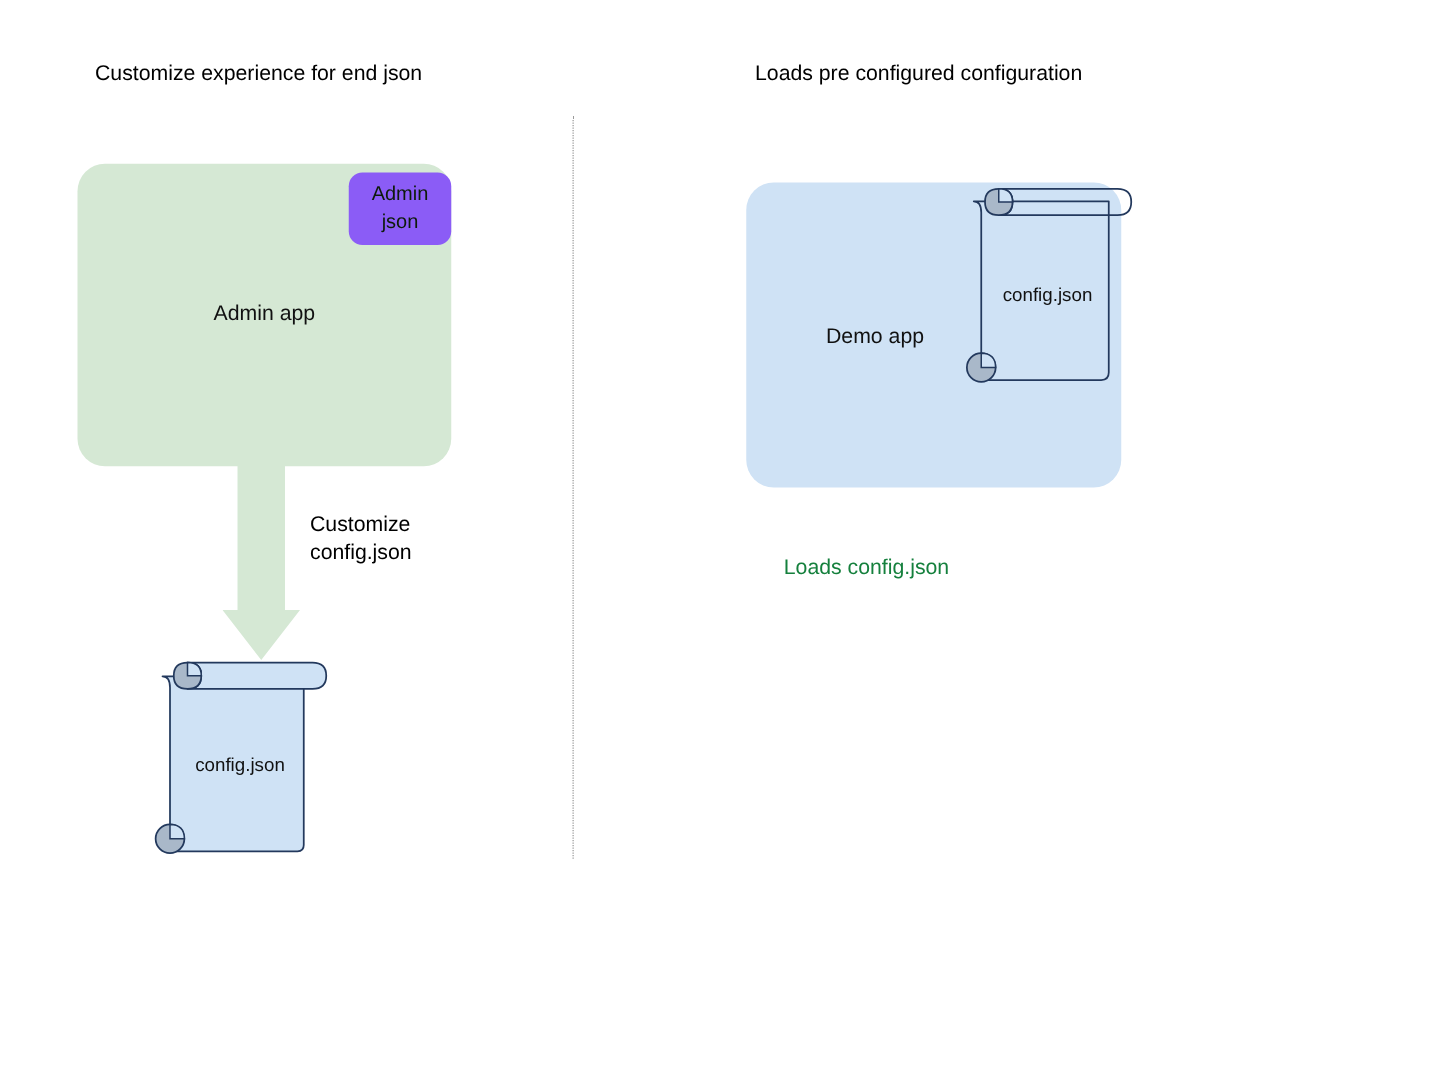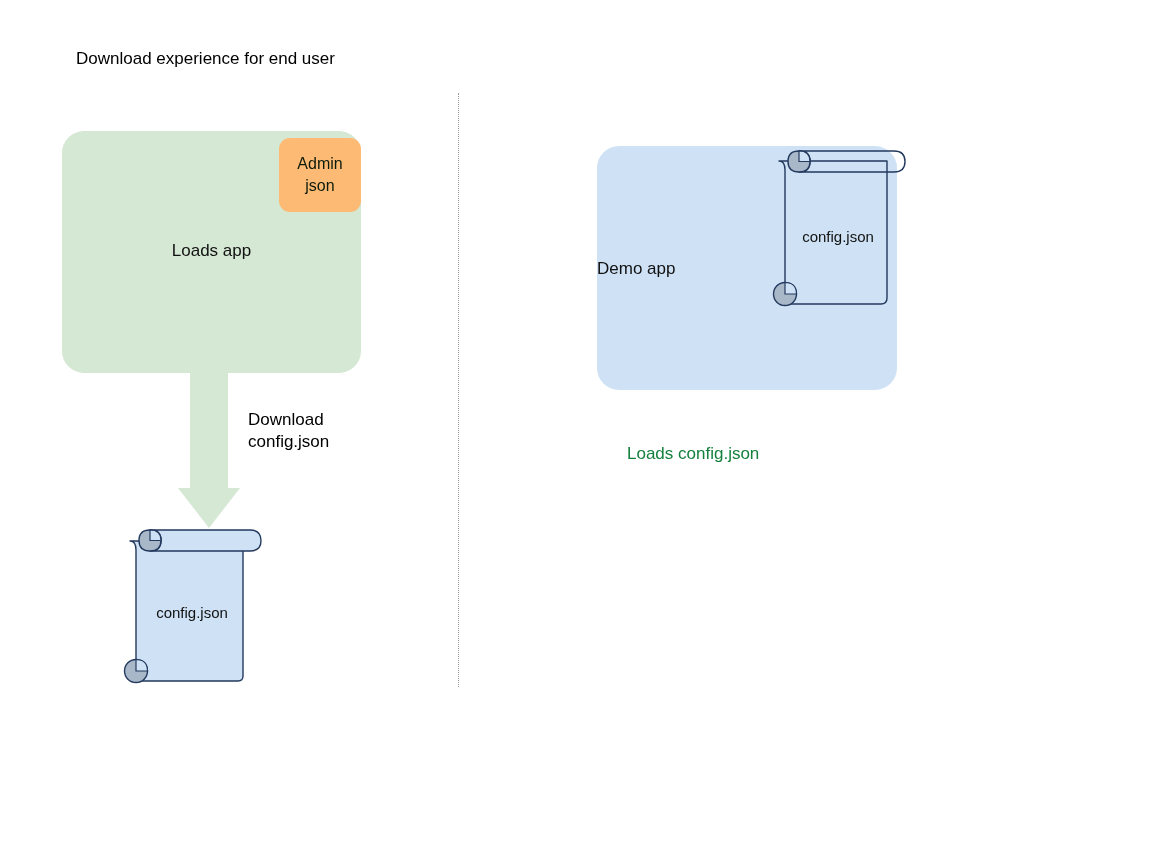--- a/index.html
+++ b/index.html
@@ -58,22 +58,22 @@
     text-align: center;
     font-size: 17px;
     color: #111;
   }
 
   
   #admin-panel {
     left: 279px;
     top: 138px;
     width: 82px;
-    height: 74px;
-    background: #fdba74;
+    height: 58px;
+    background: #8b5cf6;
     border-radius: 11px;
     display: flex;
     align-items: center;
     justify-content: center;
   }
   #admin-panel-label {
     font-size: 16px;
     line-height: 22px;
     text-align: center;
     color: #0d1b0a;
@@ -117,60 +117,62 @@
     top: 146px;
     width: 300px;
     height: 244px;
     background: #cfe2f5;
     border-radius: 22px;
   }
   #demo-app-label {
     left: 597px;
     top: 259px;
     width: 206px;
+    text-align: center;
     font-size: 17px;
     color: #111;
   }
 
   
   #doc-right { left: 768px; top: 150px; width: 150px; height: 162px; }
   #doc-right-label { left: 778px; top: 228px; width: 120px; }
 
   #loads-label {
     left: 627px;
     top: 444px;
     font-size: 17px;
     color: #15803d;
   }
 </style>
 </head>
 <body>
 
 <div class="canvas">
 
-  <div class="abs title" id="title-left">Download experience for end user</div>
-
+  <div class="abs title" id="title-left">Customize experience for end json</div>
+
+  <div class="abs title" id="title-right">Loads pre configured configuration</div>
 
   <div class="abs" id="divider"></div>
 
   <div class="abs" id="admin-app">
-    <div class="abs" id="admin-app-label">Loads app</div>
+    <div class="abs" id="admin-app-label">Admin app</div>
   </div>
 
   <div class="abs" id="admin-panel">
     <div id="admin-panel-label"><span>Admin</span><br><span>json</span></div>
   </div>
 
   <div class="abs" id="download-arrow">
     <svg width="62" height="160" viewBox="0 0 62 160">
       <path d="M12 0 L50 0 L50 118 L62 118 L31 158 L0 118 L12 118 Z" fill="#d5e8d4"></path>
     </svg>
   </div>
 
-  <div class="abs" id="download-label"><span>Download</span><br><span>config.json</span></div>
+  <div class="abs" id="download-label"><span>Customize</span><br><span>config.json</span></div>
 
   <div class="scroll-doc" id="doc-left">
     <svg width="145" height="162" viewBox="0 0 145 162">
 
       <path d="M8 13 L121 13 L121 148 Q121 153 116 153 L14 153 L14 22 Q14 13 8 13 Z" fill="#cfe2f5" stroke="#23395d" stroke-width="1.4" stroke-linejoin="round"></path>
 
       <path d="M28 2 L128 2 Q139 2 139 12.5 Q139 23 128 23 L28 23 Q39 23 39 12.5 Q39 2 28 2 Z" fill="#cfe2f5" stroke="#23395d" stroke-width="1.4" stroke-linejoin="round"></path>
 
       <path d="M28 2 Q39 2 39 12.5 Q39 23 28 23 Q17 23 17 12.5 Q17 2 28 2 Z" fill="#a9b8c9" stroke="#23395d" stroke-width="1.4"></path>
       <path d="M28 2 Q39 2 39 12.5 L28 12.5 Z" fill="#cfe2f5" stroke="#23395d" stroke-width="1.2"></path>

